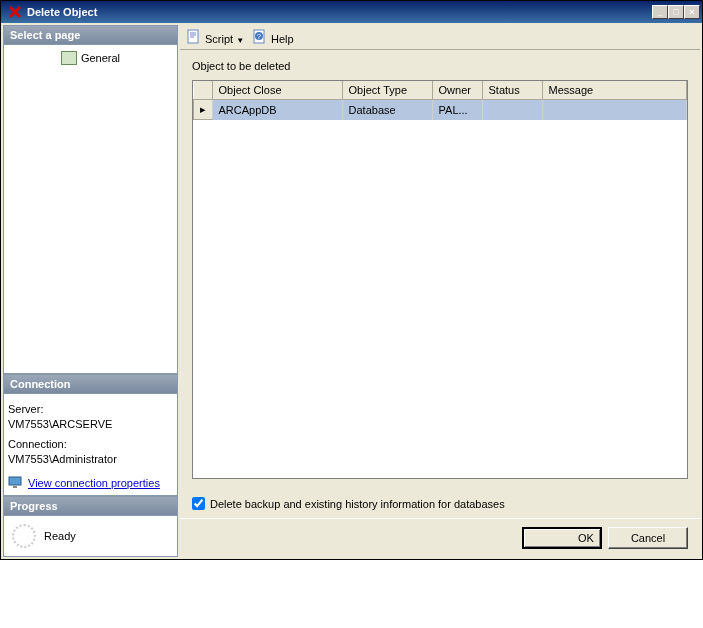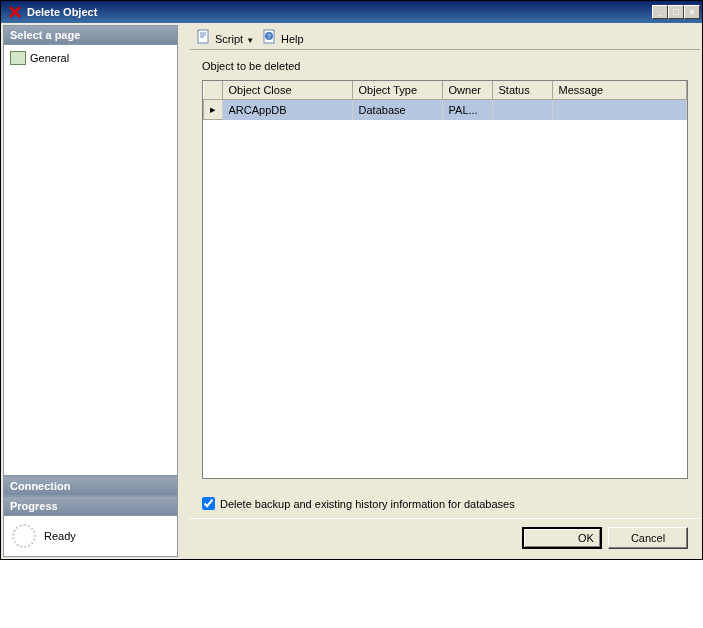--- a/index.html
+++ b/index.html
@@ -3,27 +3,27 @@
 <meta charset="utf-8">
 <style>
 * { box-sizing: border-box; margin: 0; padding: 0; }
 body { font-family: Tahoma, Arial, sans-serif; font-size: 11px; background: #fff; }
 .window { width: 703px; height: 560px; border: 1px solid #000; background: #ece9d8; display: flex; flex-direction: column; }
 .titlebar { background: linear-gradient(#0a246a, #3a6ea5); color: #fff; height: 22px; display: flex; align-items: center; padding: 0 2px; }
 .titlebar .icon { width: 16px; height: 16px; margin: 0 4px; display: flex; align-items: center; justify-content: center; }
 .titlebar .title { font-weight: bold; flex: 1; font-size: 11px; }
 .win-btns { display: flex; gap: 0; }
 .win-btn { width: 16px; height: 14px; background: #d4d0c8; border: 1px solid #fff; border-right-color: #404040; border-bottom-color: #404040; display: flex; align-items: center; justify-content: center; font-size: 9px; font-family: Arial; font-weight: bold; cursor: default; }
-.body { flex: 1; display: flex; padding: 2px; gap: 12px; overflow: hidden; }
+.body { flex: 1; display: flex; padding: 2px; gap: 2px; overflow: hidden; }
 .sidebar { width: 175px; display: flex; flex-direction: column; background: #ece9d8; }
 .section-hdr { background: linear-gradient(#9ba7b7, #7a8aa0); color: #fff; padding: 3px 6px; font-weight: bold; font-size: 11px; border: 1px solid #8a98ab; }
 .section-body { background: #fff; border: 1px solid #8a98ab; border-top: none; padding: 4px; flex-shrink: 0; }
 .sb-pages { flex: 1; display: flex; flex-direction: column; }
 .sb-pages .section-body { flex: 1; }
-.item { display: flex; align-items: center; gap: 4px; padding: 2px; }
+.item { display: flex; align-items: center; gap: 4px; padding: 2px; justify-content: center; }
 .item .ico { width: 16px; height: 14px; background: #d4e6c8; border: 1px solid #6a8a5a; }
 .conn-body { font-size: 11px; line-height: 1.4; }
 .conn-body .lbl { margin-top: 4px; }
 .link { color: #0000cc; text-decoration: underline; cursor: pointer; display: flex; align-items: center; gap: 4px; margin-top: 8px; }
 .link-ico { width: 16px; height: 14px; }
 .prog-body { display: flex; align-items: center; gap: 8px; padding: 8px; min-height: 40px; }
 .spinner { width: 24px; height: 24px; border: 2px dotted #ccc; border-radius: 50%; }
 .main { flex: 1; display: flex; flex-direction: column; background: #ece9d8; }
 .toolbar { background: #ece9d8; padding: 4px 6px; display: flex; align-items: center; gap: 8px; border-bottom: 1px solid #aca899; }
 .tb-item { display: flex; align-items: flex-end; gap: 3px; cursor: default; }
@@ -70,20 +70,35 @@
         <div class="section-hdr">Select a page</div>
         <div class="section-body">
           <div class="item">
             <span class="ico"></span>
             <span>General</span>
           </div>
         </div>
       </div>
 
       <div class="section-hdr">Connection</div>
+      <div class="section-body conn-body">
+        <div class="lbl">Server:</div>
+        <div>VM7553\ARCSERVE</div>
+        <div class="lbl">Connection:</div>
+        <div>VM7553\Administrator</div>
+        <div class="link">
+          <span class="link-ico">
+            <svg width="16" height="14" viewBox="0 0 16 14">
+                <rect x="1" y="1" width="12" height="8" fill="#5a9bd4" stroke="#2a5a8a"></rect>
+                <rect x="5" y="10" width="4" height="2" fill="#888"></rect>
+              </svg>
+          </span>
+          <span>View connection properties</span>
+        </div>
+      </div>
 
       <div class="section-hdr">Progress</div>
       <div class="section-body prog-body">
         <div class="spinner"></div>
         <span>Ready</span>
       </div>
     </div>
 
     <div class="main">
       <div class="toolbar">

